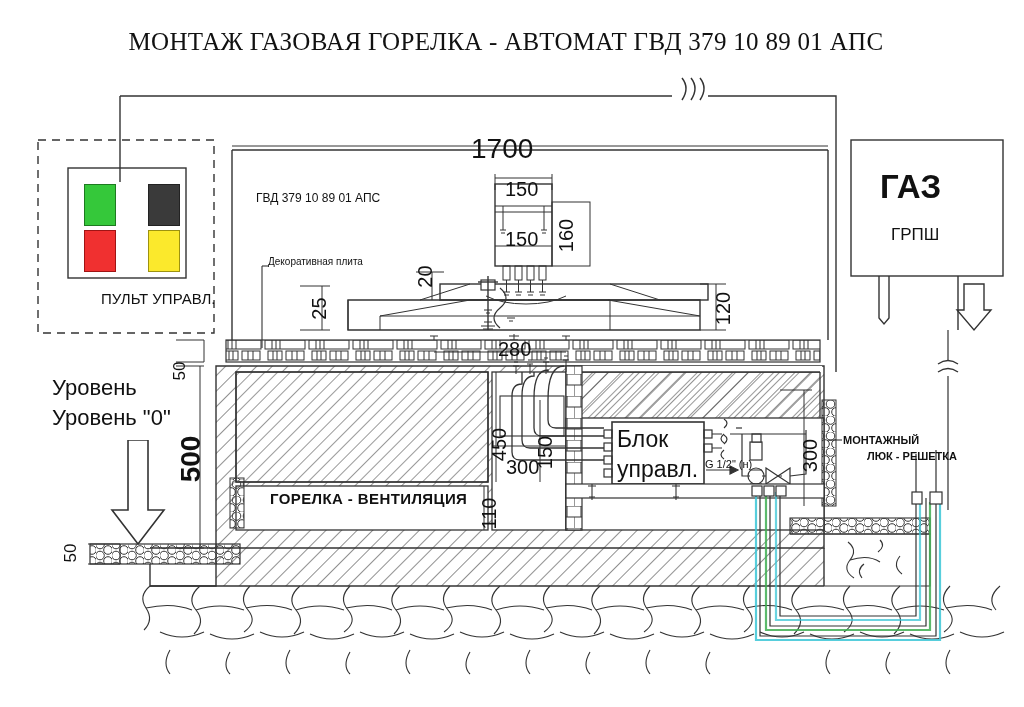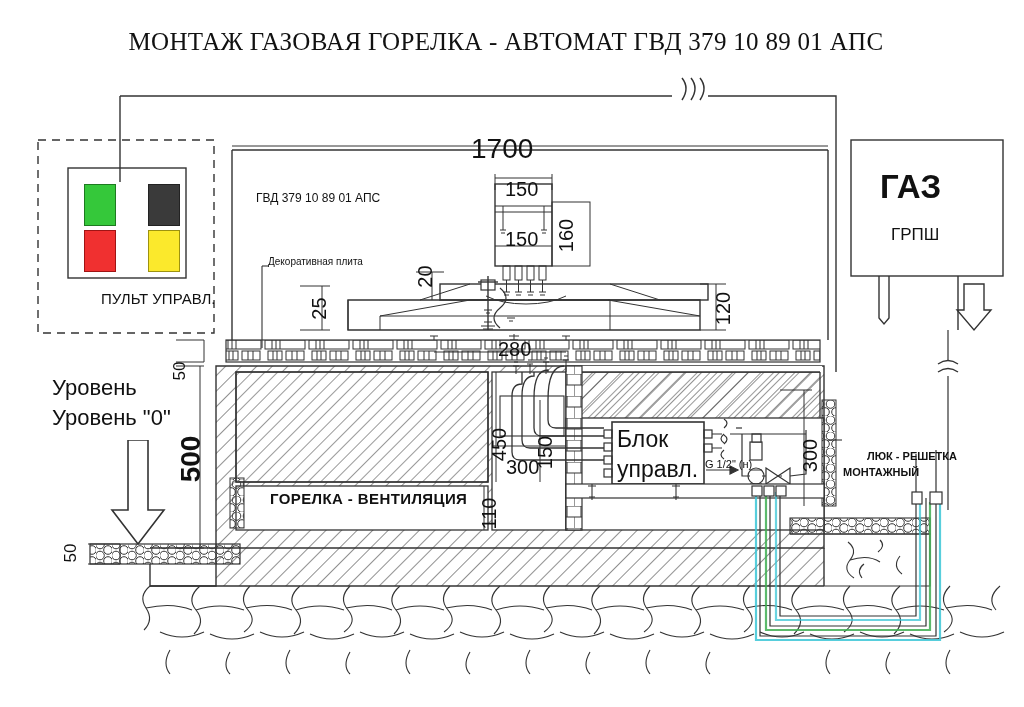--- a/index.html
+++ b/index.html
@@ -368,16 +368,16 @@
   <div class="lbl dim rot" style="left:474px;top:502px;transform:rotate(-90deg);">110</div>
   <div class="lbl dim rot" style="left:794px;top:444px;transform:rotate(-90deg);">300</div>
 
   <div class="lbl" style="left:270px;top:490px;font-size:15px;font-weight:bold;letter-spacing:.4px;">ГОРЕЛКА - ВЕНТИЛЯЦИЯ</div>
 
   <div class="lbl" style="left:617px;top:426px;font-size:23px;">Блок</div>
   <div class="lbl" style="left:617px;top:456px;font-size:23px;">управл.</div>
 
   <div class="lbl" style="left:705px;top:458px;font-size:11px;">G 1/2" (н)</div>
 
-  <div class="lbl" style="left:843px;top:434px;font-size:11px;font-weight:bold;margin-top:32px;">МОНТАЖНЫЙ</div>
+  <div class="lbl" style="left:843px;top:434px;font-size:11px;font-weight:bold;">МОНТАЖНЫЙ</div>
   <div class="lbl" style="left:843px;top:450px;font-size:11px;font-weight:bold;margin-left:24px;">ЛЮК - РЕШЕТКА</div>
 
 </div>
 
 </body></html>

